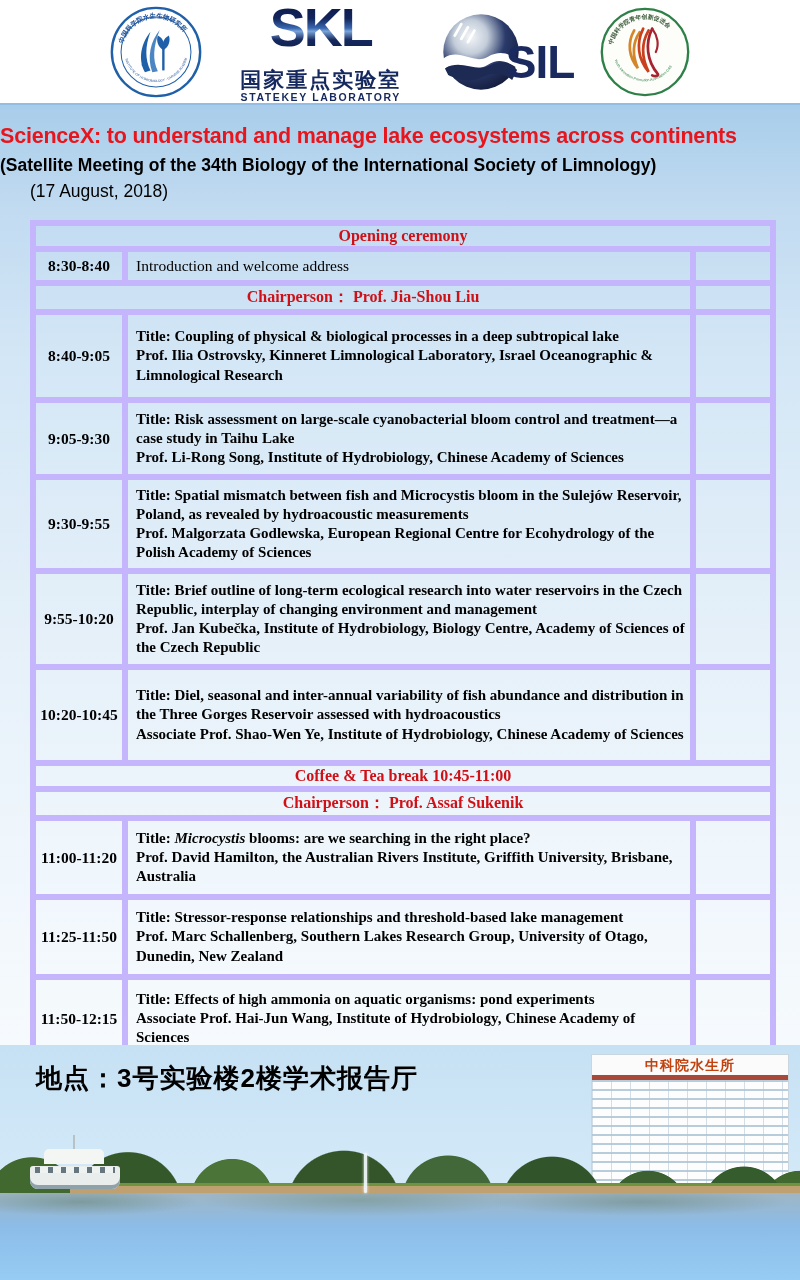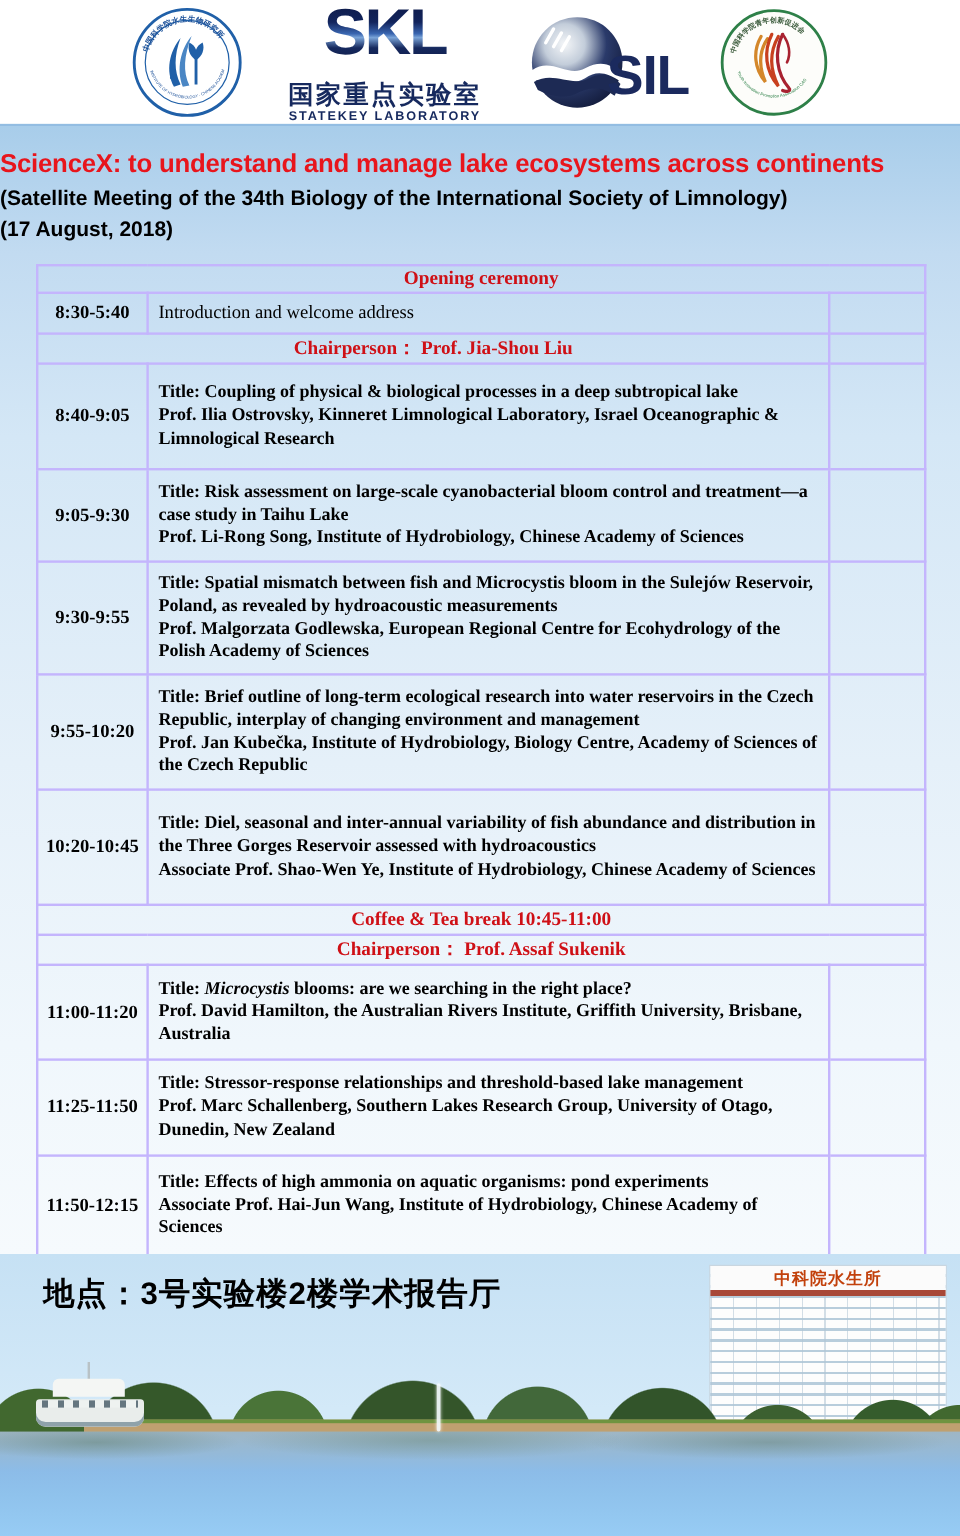--- a/index.html
+++ b/index.html
@@ -27,27 +27,27 @@
   
   .blue-bg{
     position:absolute;left:0;top:103px;width:800px;height:1177px;
     background:linear-gradient(180deg,#a8cdea 0%,#c2dbf1 9%,#d4e7f6 22%,#e5f0f9 45%,#f0f7fc 65%,#f6fafd 80%,#e8f3fa 100%);
     border-top:2px solid #93bde2;
   }
   
   .banner{position:absolute;left:0;top:103px;width:800px;text-align:left;}
   .banner-title{margin-top:21px;font-size:21.5px;font-weight:bold;letter-spacing:-0.2px;}
   .banner-sub{margin-top:6px;font-size:17.5px;font-weight:bold;}
-  .banner-date{margin-top:5px;font-size:17.5px;font-weight:bold;}
+  .banner-date{margin-top:5px;font-size:17.5px;font-weight:normal;padding-left:30px;}
   
   table.sched{
     position:absolute;left:30px;top:220px;width:740px;border-collapse:collapse;table-layout:fixed;
     font-family:"Liberation Serif","DejaVu Serif",serif;color:#000;
   }
-  table.sched td{border:2px solid #c4b5fd;overflow:hidden;}
+  table.sched td{border:6px solid #c4b5fd;overflow:hidden;}
   td.c-time{text-align:center;vertical-align:middle;font-weight:bold;font-size:15.5px;}
   td.c-main{vertical-align:middle;padding:2px 5px 2px 8px;font-size:15px;line-height:1.28;}
   td.c-photo{padding:0;vertical-align:top;}
   td.c-side{padding:0;}
   tr.r-section td,tr.r-chair td{
     text-align:center;vertical-align:middle;font-weight:bold;font-size:16px;
   }
   .red-text{color:#cf1016;}
   .talk-title,.talk-speaker{font-weight:bold;}
   .talk-title .ital{font-style:italic;}
@@ -208,21 +208,21 @@
   <colgroup>
       <col style="width:92px">
       <col style="width:568px">
       <col style="width:80px">
     </colgroup>
   <tbody>
       <tr class="r-section h23">
     <td colspan="3" class="red-text" style="color: rgb(207, 16, 22);">Opening ceremony</td>
   </tr>
   <tr class="h34">
-    <td class="c-time">8:30-5:40</td>
+    <td class="c-time">8:30-8:40</td>
     <td class="c-main"><span class="simple-desc">Introduction and welcome address</span></td>
     <td class="c-side"></td>
   </tr>
   <tr class="r-chair h20">
     <td colspan="2" class="red-text" style="color: rgb(207, 16, 22);">Chairperson： Prof. Jia-Shou Liu</td>
     <td class="c-side"></td>
   </tr>
 
   <tr class="h88">
     <td class="c-time">8:40-9:05</td>

